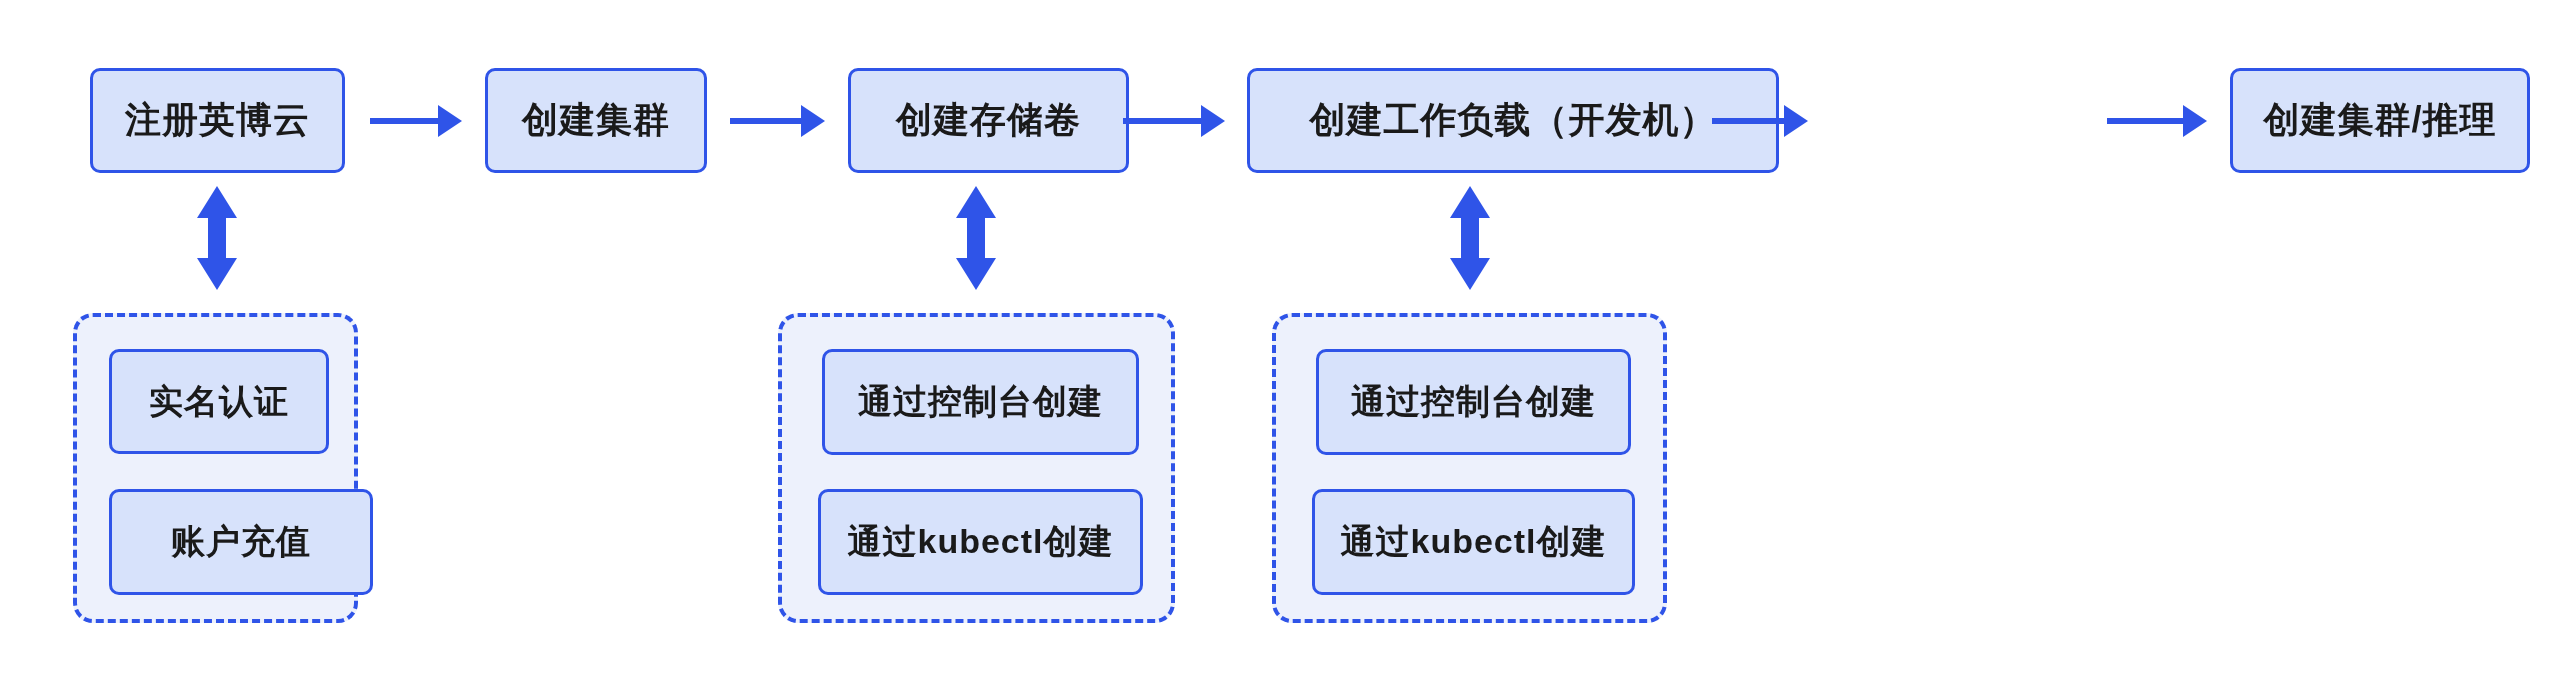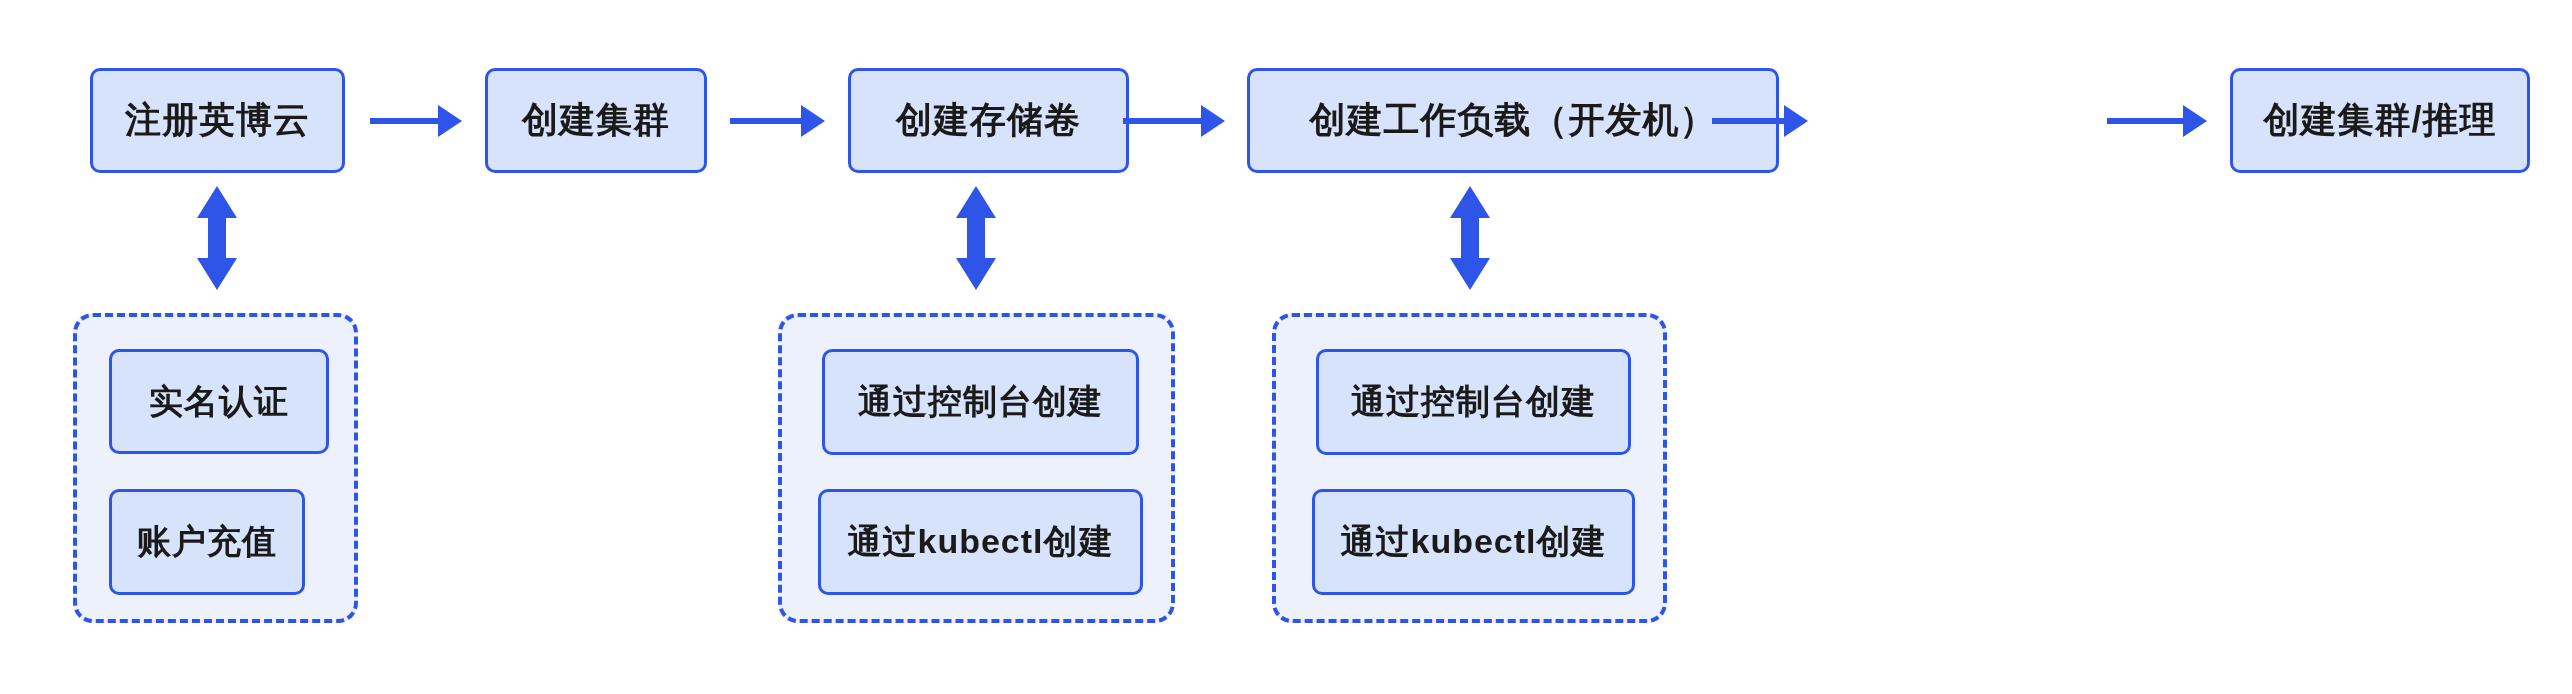--- a/index.html
+++ b/index.html
@@ -114,21 +114,21 @@
   <div class="h-arrow" style="left:1123px;width:78px;"></div>
   <div class="h-arrow" style="left:1712px;width:72px;"></div>
   <div class="h-arrow" style="left:2107px;width:76px;"></div>
 
   <div class="v-arrow" style="left:208px;"></div>
   <div class="v-arrow" style="left:967px;"></div>
   <div class="v-arrow" style="left:1461px;"></div>
 
   <div class="sub-group" style="left:73px;width:285px;">
     <div class="sub-box" style="left:32px;top:32px;width:220px;height:105px;">实名认证</div>
-    <div class="sub-box" style="left:32px;top:172px;width:196px;height:106px;">账户充值</div>
+    <div class="sub-box" style="left:32px;top:172px;width:264px;height:106px;">账户充值</div>
   </div>
 
   <div class="sub-group" style="left:778px;width:397px;">
     <div class="sub-box" style="left:40px;top:32px;width:317px;height:106px;">通过控制台创建</div>
     <div class="sub-box" style="left:36px;top:172px;width:325px;height:106px;">通过kubectl创建</div>
   </div>
 
   <div class="sub-group" style="left:1272px;width:395px;">
     <div class="sub-box" style="left:40px;top:32px;width:315px;height:106px;">通过控制台创建</div>
     <div class="sub-box" style="left:36px;top:172px;width:323px;height:106px;">通过kubectl创建</div>

